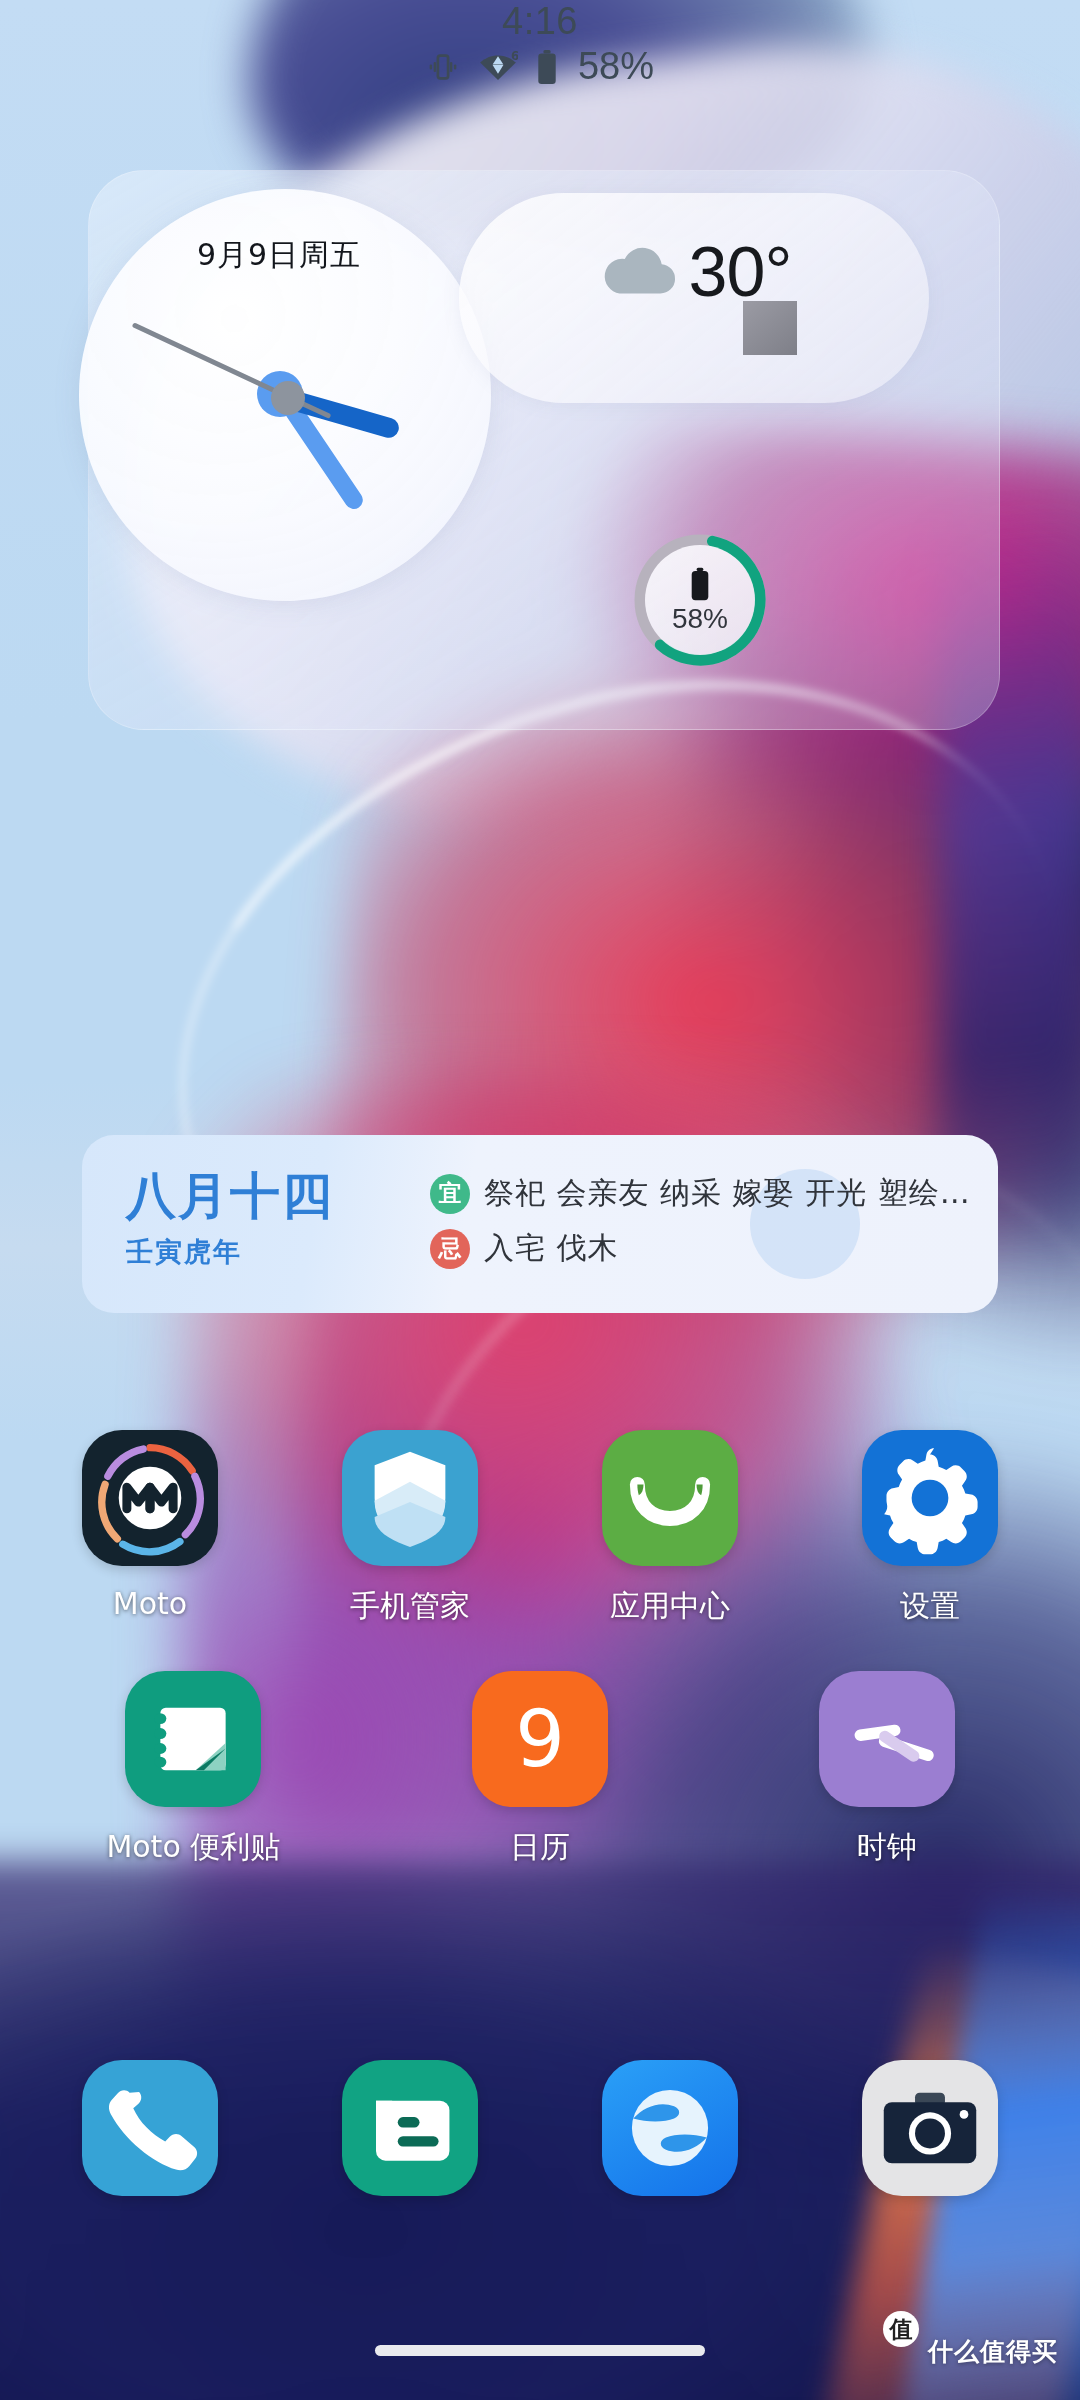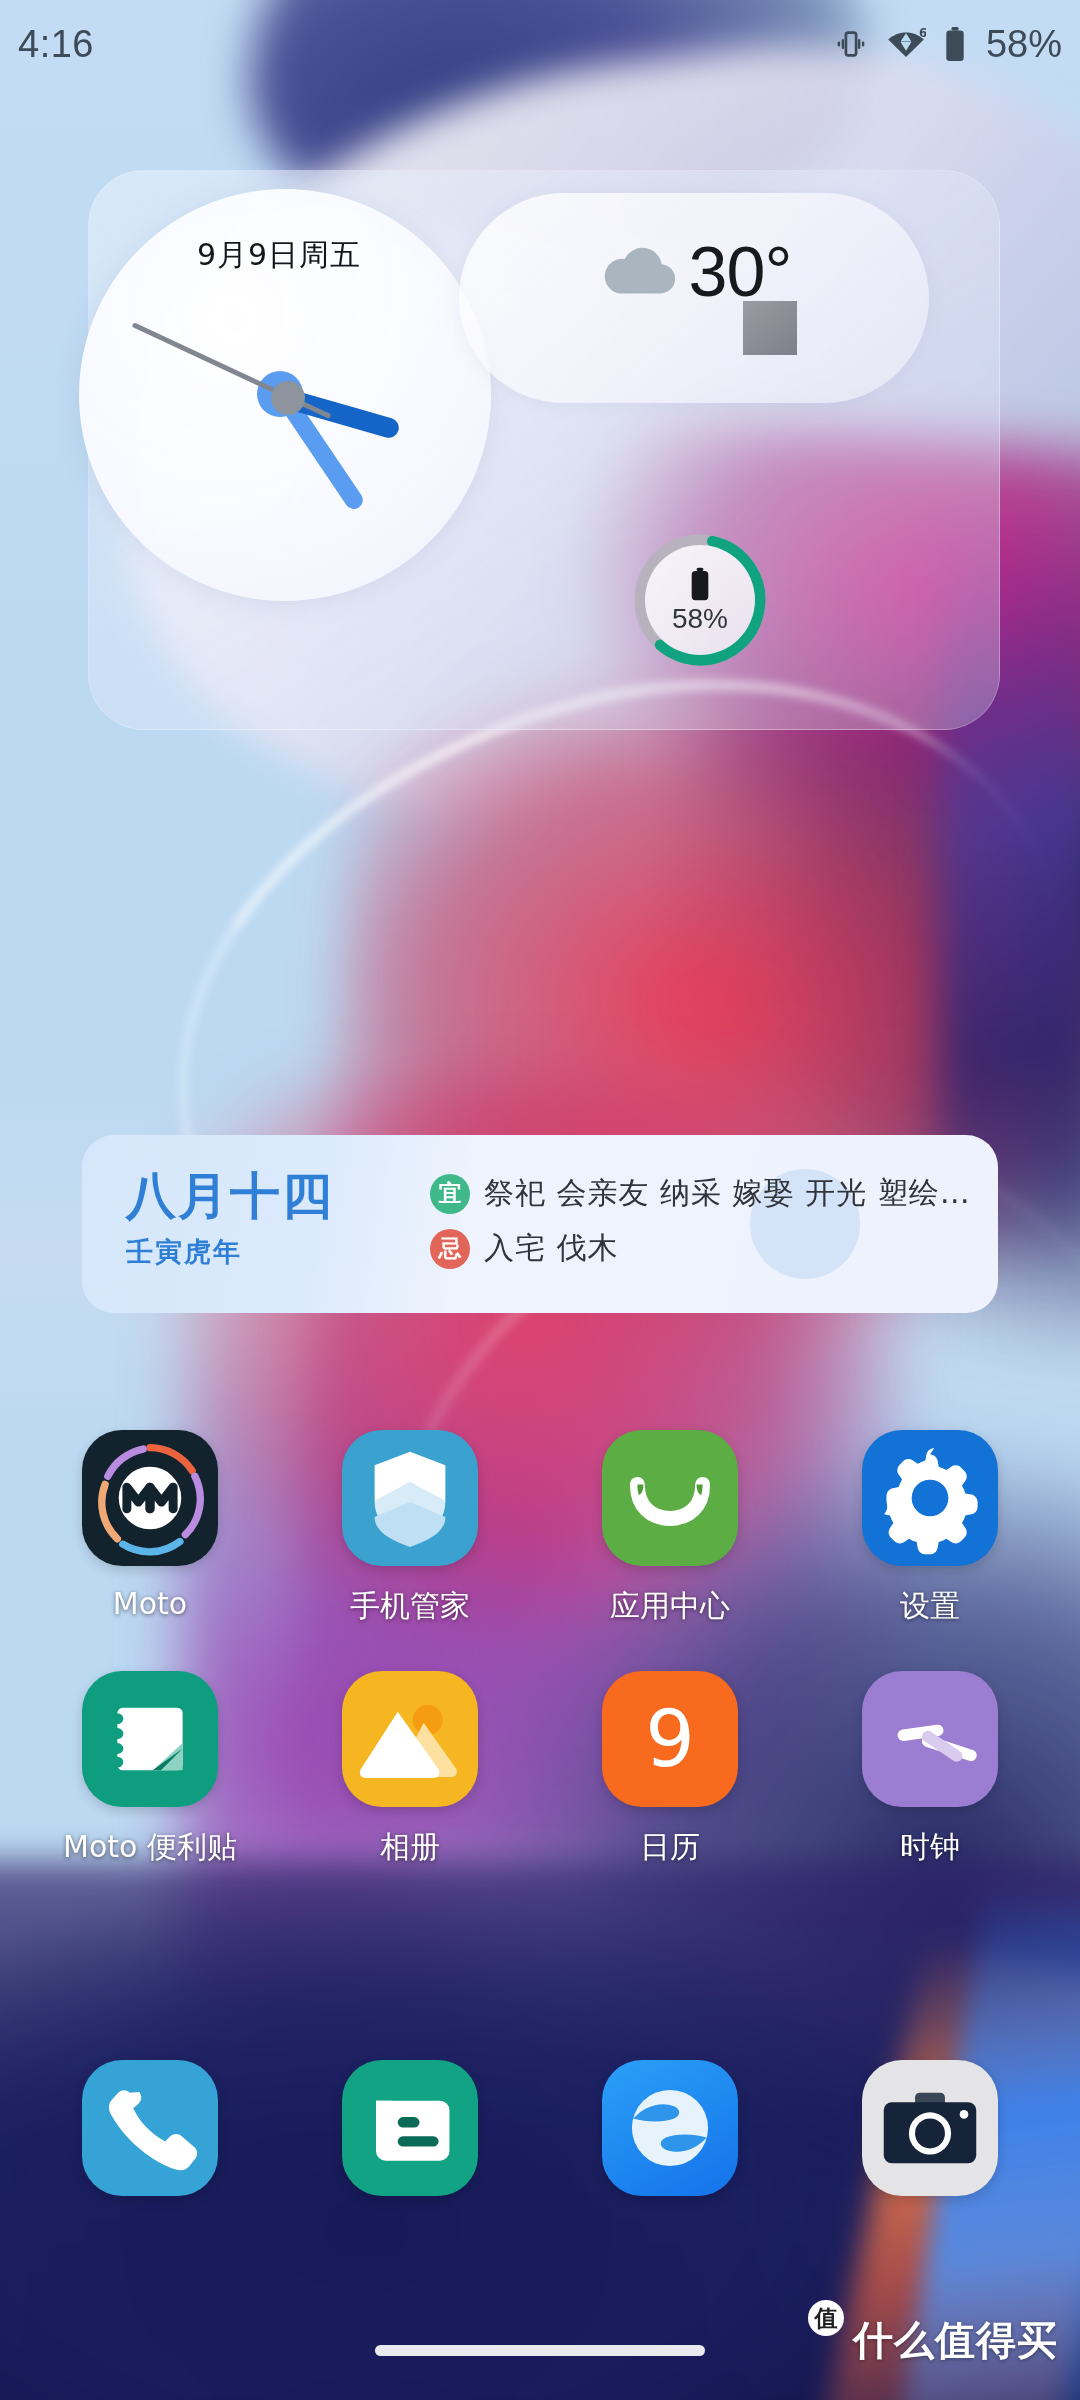--- a/index.html
+++ b/index.html
@@ -91,21 +91,21 @@
     border-radius:60% 40% 45% 55% / 55% 60% 40% 45%;
     border-top:5px solid rgba(255,255,255,.6);
     filter:blur(6px);
     transform:rotate(-22deg);
   }
 
   
   #statusbar {
     position:absolute; top:0; left:0; width:1080px; height:88px;
     display:flex; align-items:center; justify-content:space-between;
-    padding:0 18px; z-index:30;
+    padding:0 18px; z-index:30;flex-direction:column;
   }
   #clock-text { font-size:38px; color:#3d4a57; font-weight:400; letter-spacing:.5px; }
   .sb-right { display:flex; align-items:center; gap:18px; }
   .sb-right svg { display:block; }
   #battery-pct { font-size:38px; color:#3d4a57; font-weight:500; margin-left:2px; }
 
   
   #widget-panel {
     position:absolute; left:88px; top:170px; width:912px; height:560px;
     border-radius:56px; z-index:10;
@@ -251,21 +251,21 @@
     position:absolute; right:22px; bottom:32px; z-index:20;
     display:flex; align-items:center; gap:9px;
   }
   #wm-logo {
     width:36px; height:36px; border-radius:50%; background:#fff;
     display:flex; align-items:center; justify-content:center;
     color:#222; font-size:23px; font-weight:700;
     font-family:"DejaVu Sans","Liberation Sans",sans-serif;
   }
   #wm-text {
-    font-size:40px; color:#fff; font-weight:700; letter-spacing:1px;
+    font-size:25px; color:#fff; font-weight:700; letter-spacing:1px;
     font-family:"DejaVu Sans","Liberation Sans",sans-serif;
     text-shadow:0 1px 4px rgba(0,0,0,.4);
     margin-top:45px;
   }
 </style>
 </head>
 <body>
 
 <div id="wallpaper">
   <div class="wp-base"></div>
@@ -439,30 +439,20 @@
             <ellipse cx="26" cy="57" rx="4.4" ry="4"></ellipse>
             <ellipse cx="26" cy="67" rx="4.4" ry="4"></ellipse>
           </g>
           <path d="M74 53v20H52z" fill="#8dd2c2"></path>
           <path d="M74 57 58 73h-6z" fill="#0b7a63"></path>
         </svg>
       </div>
       <div class="app-label">Moto 便利贴</div>
     </div>
 
-    <div class="app-cell">
-      <div class="app-icon" style="background:#f5b622">
-        <svg width="136" height="136" viewBox="0 0 100 100">
-          <circle cx="63" cy="36" r="11" fill="#f59c10"></circle>
-          <path d="M60 38 84 72a4 4 0 0 1-3.4 6H40z" fill="#fde4a8" opacity=".95"></path>
-          <path d="M41 30 71 72.5a4 4 0 0 1-3.3 6.2H17a4 4 0 0 1-3.3-6.2z" fill="#fff"></path>
-        </svg>
-      </div>
-      <div class="app-label">相册</div>
-    </div>
 
     <div class="app-cell">
       <div class="app-icon" style="background:#f86a1e">
         <span style="font-size:78px;color:#fff;font-weight:400;line-height:1;font-family:'DejaVu Sans',sans-serif">9</span>
       </div>
       <div class="app-label">日历</div>
     </div>
 
     <div class="app-cell">
       <div class="app-icon" style="background:#9b7ed1">

